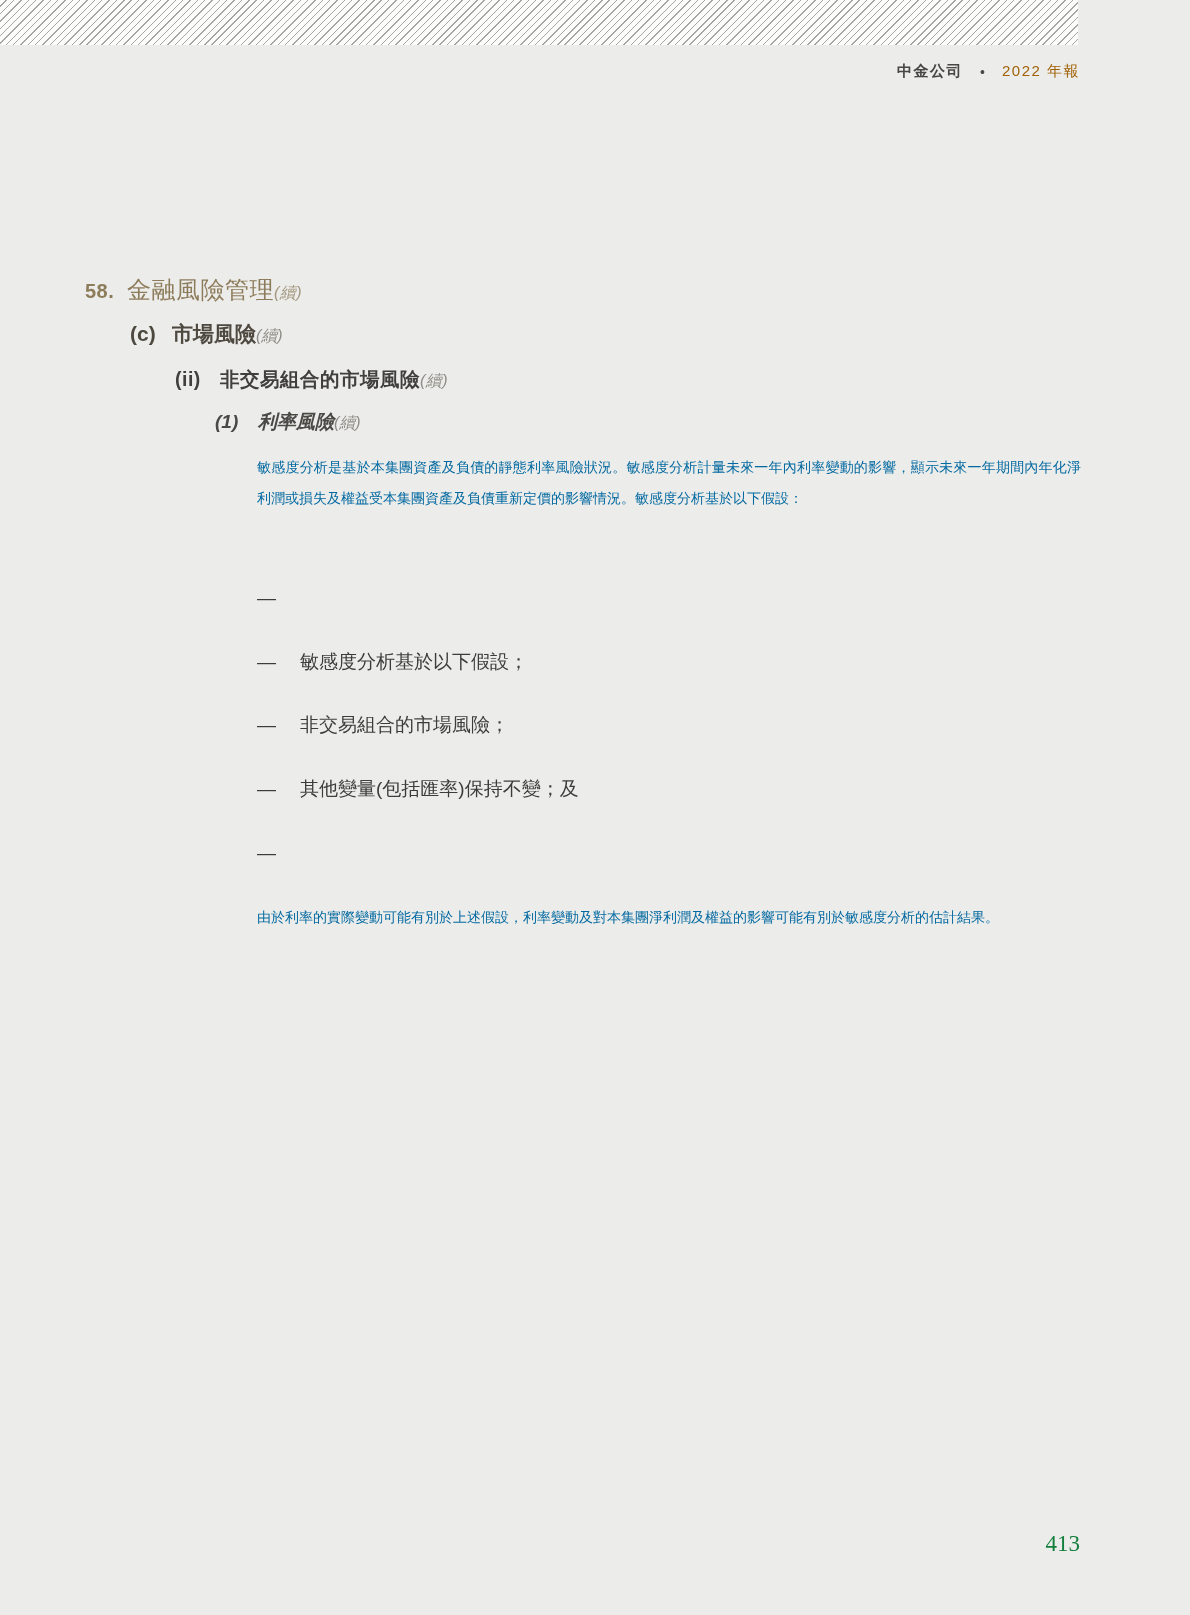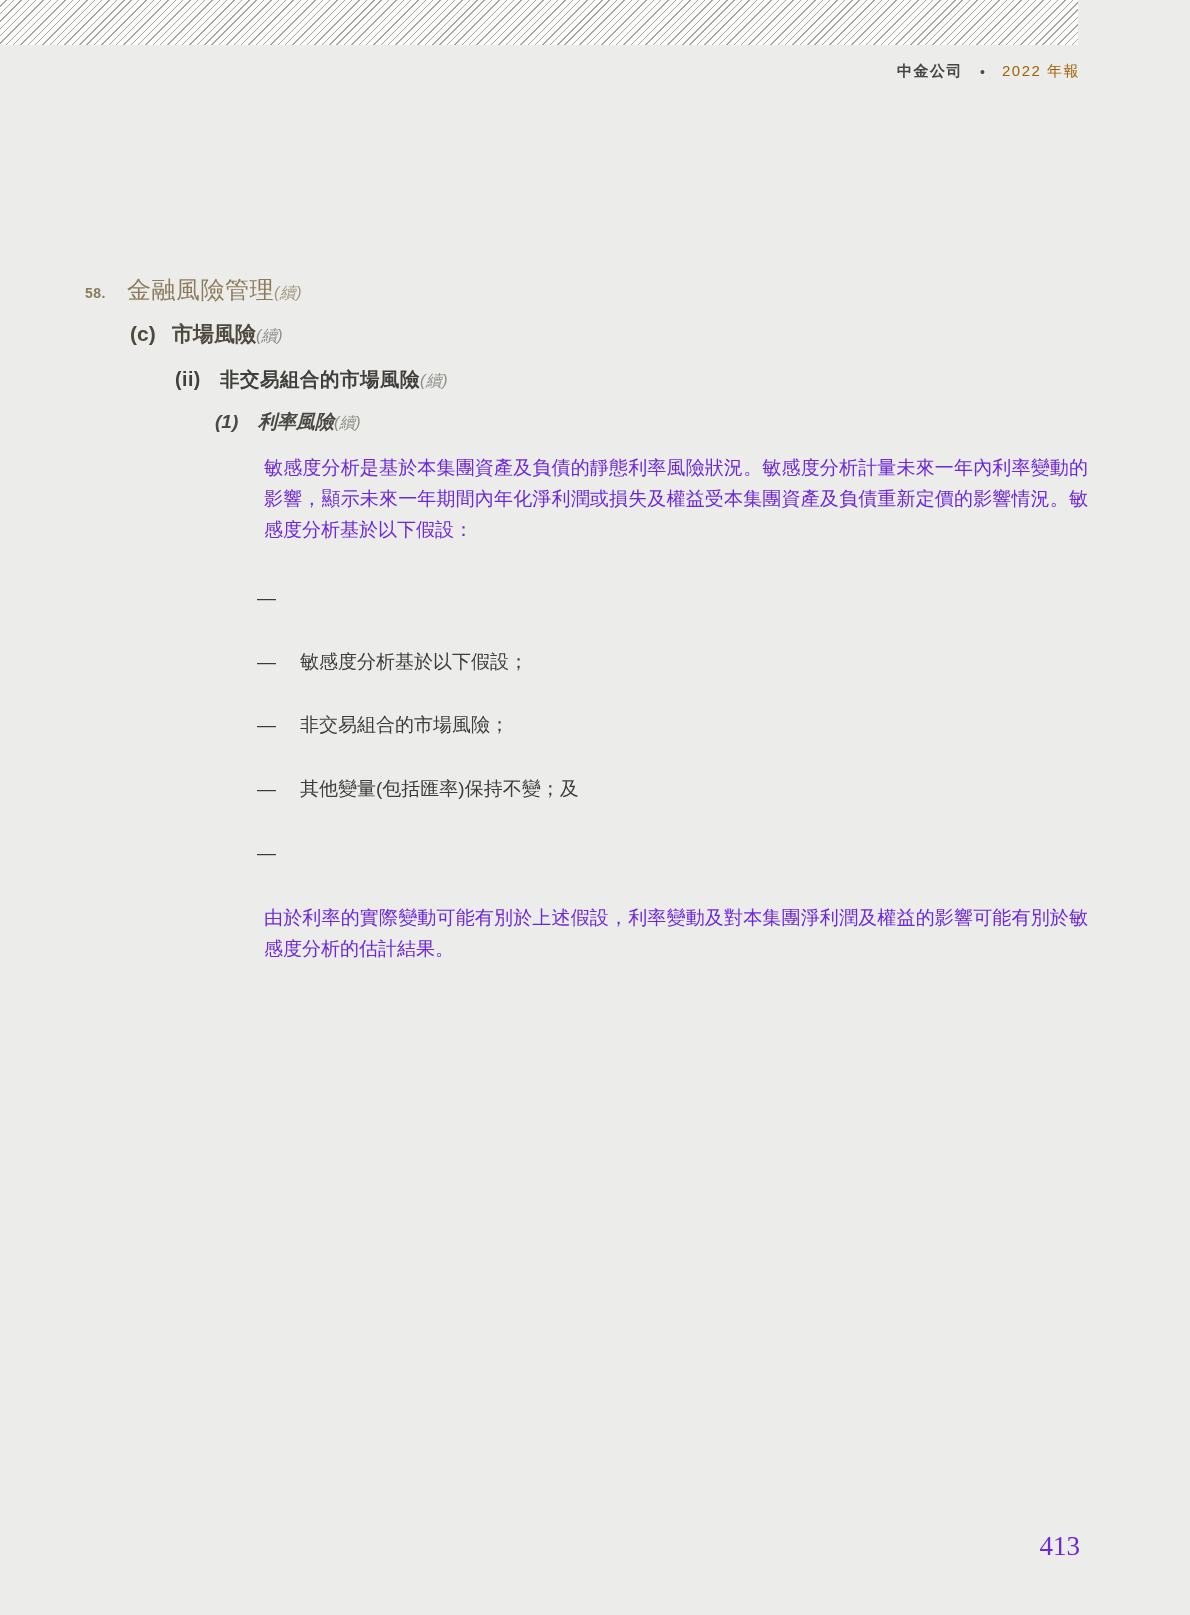--- a/index.html
+++ b/index.html
@@ -42,21 +42,21 @@
   .header .co  { color: #474643; font-weight: bold; letter-spacing: 1.5px; }
   .header .dot { color: #4A4946; font-size: 14px; }
   .header .yr  { color: #a16207; letter-spacing: 1.5px; }
 
   .cont { font-style: italic; font-weight: normal; font-size: 16px; color: #8E8C85; }
 
   .h58 {
     position: absolute; left: 85px; top: 274px;
     font-size: 24px; color: #8D7C5B; white-space: nowrap; letter-spacing: 0.5px;
   }
-  .h58 .num { font-weight: bold; font-size: 14px; display: inline-block; width: 42px; }
+  .h58 .num { font-weight: bold; font-size: 20px; display: inline-block; width: 42px; }
   .h58 .cont { color: #A2967E; }
 
   .hc {
     position: absolute; left: 130px; top: 320px;
     font-size: 21px; font-weight: bold; color: #4E4940; white-space: nowrap;
   }
   .hc .lbl { display: inline-block; width: 42px; }
 
   .hii {
     position: absolute; left: 175px; top: 366px;
@@ -64,44 +64,44 @@
   }
   .hii .lbl { display: inline-block; width: 45px; }
 
   .h1x {
     position: absolute; left: 215px; top: 409px;
     font-size: 19px; font-weight: bold; font-style: italic; color: #4A4945; white-space: nowrap;
   }
   .h1x .lbl { display: inline-block; width: 43px; }
 
   .para {
-    position: absolute; left: 264px; width: 824px;
-    font-size: 19px; line-height: 31px;
+    position: absolute; left: 257px; width: 824px;
+    font-size: 14px; line-height: 31px;
     text-align: justify; text-justify: inter-ideograph;
-    color: #6d28d9;
+    color: #0369a1;
   }
   .p1 { top: 452px; }
   .p2 { top: 902px; }
 
   .bullet {
     position: absolute; left: 257px; width: 824px;
     font-size: 19px; line-height: 26px;
     display: flex; color: #3C3C3A;
   }
   .bullet .dash { width: 43px; flex-shrink: 0; }
   .b1 { top: 585px; }
   .b2 { top: 649px; }
   .b3 { top: 712px; }
   .b4 { top: 776px; }
   .b5 { top: 840px; }
 
   .pagenum {
     position: absolute; top: 1531px; right: 110px;
     font-family: "Liberation Serif", serif;
-    font-size: 27px; color: #6d28d9;
+    font-size: 23px; color: #15803d;
   }
 </style>
 </head>
 <body>
 
 <div class="page">
 
   <div class="stripes"></div>
 
   <div class="header">

